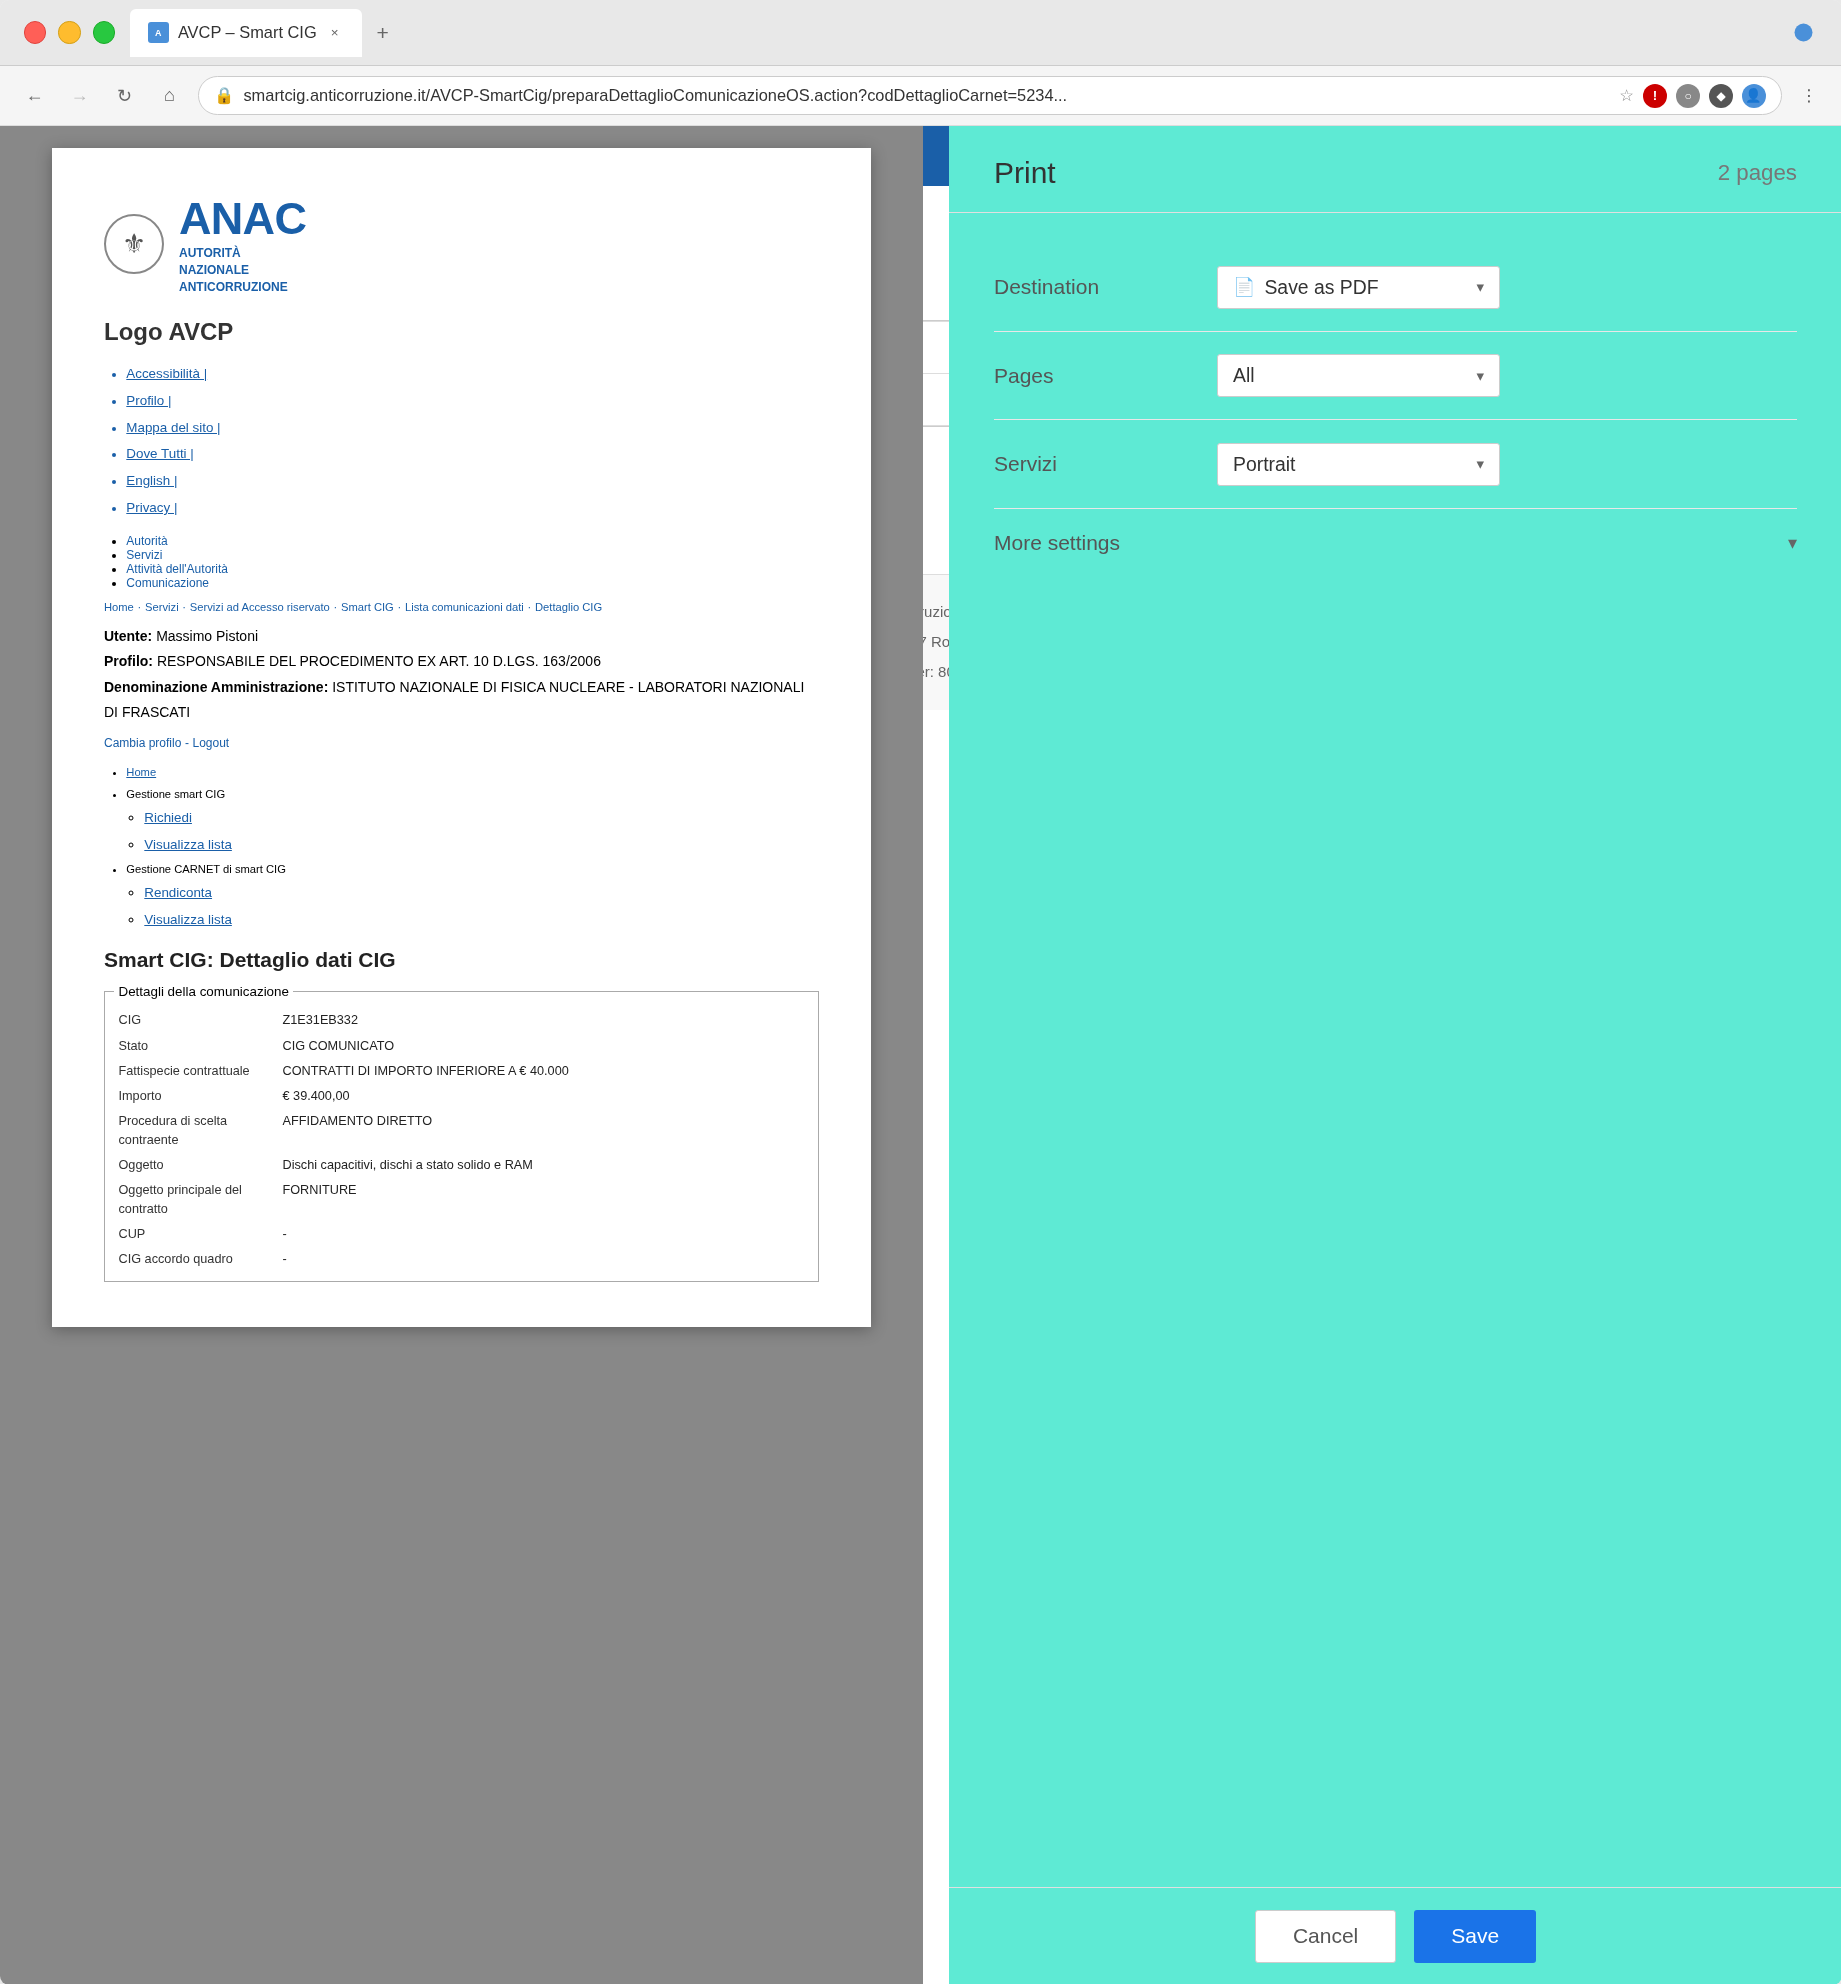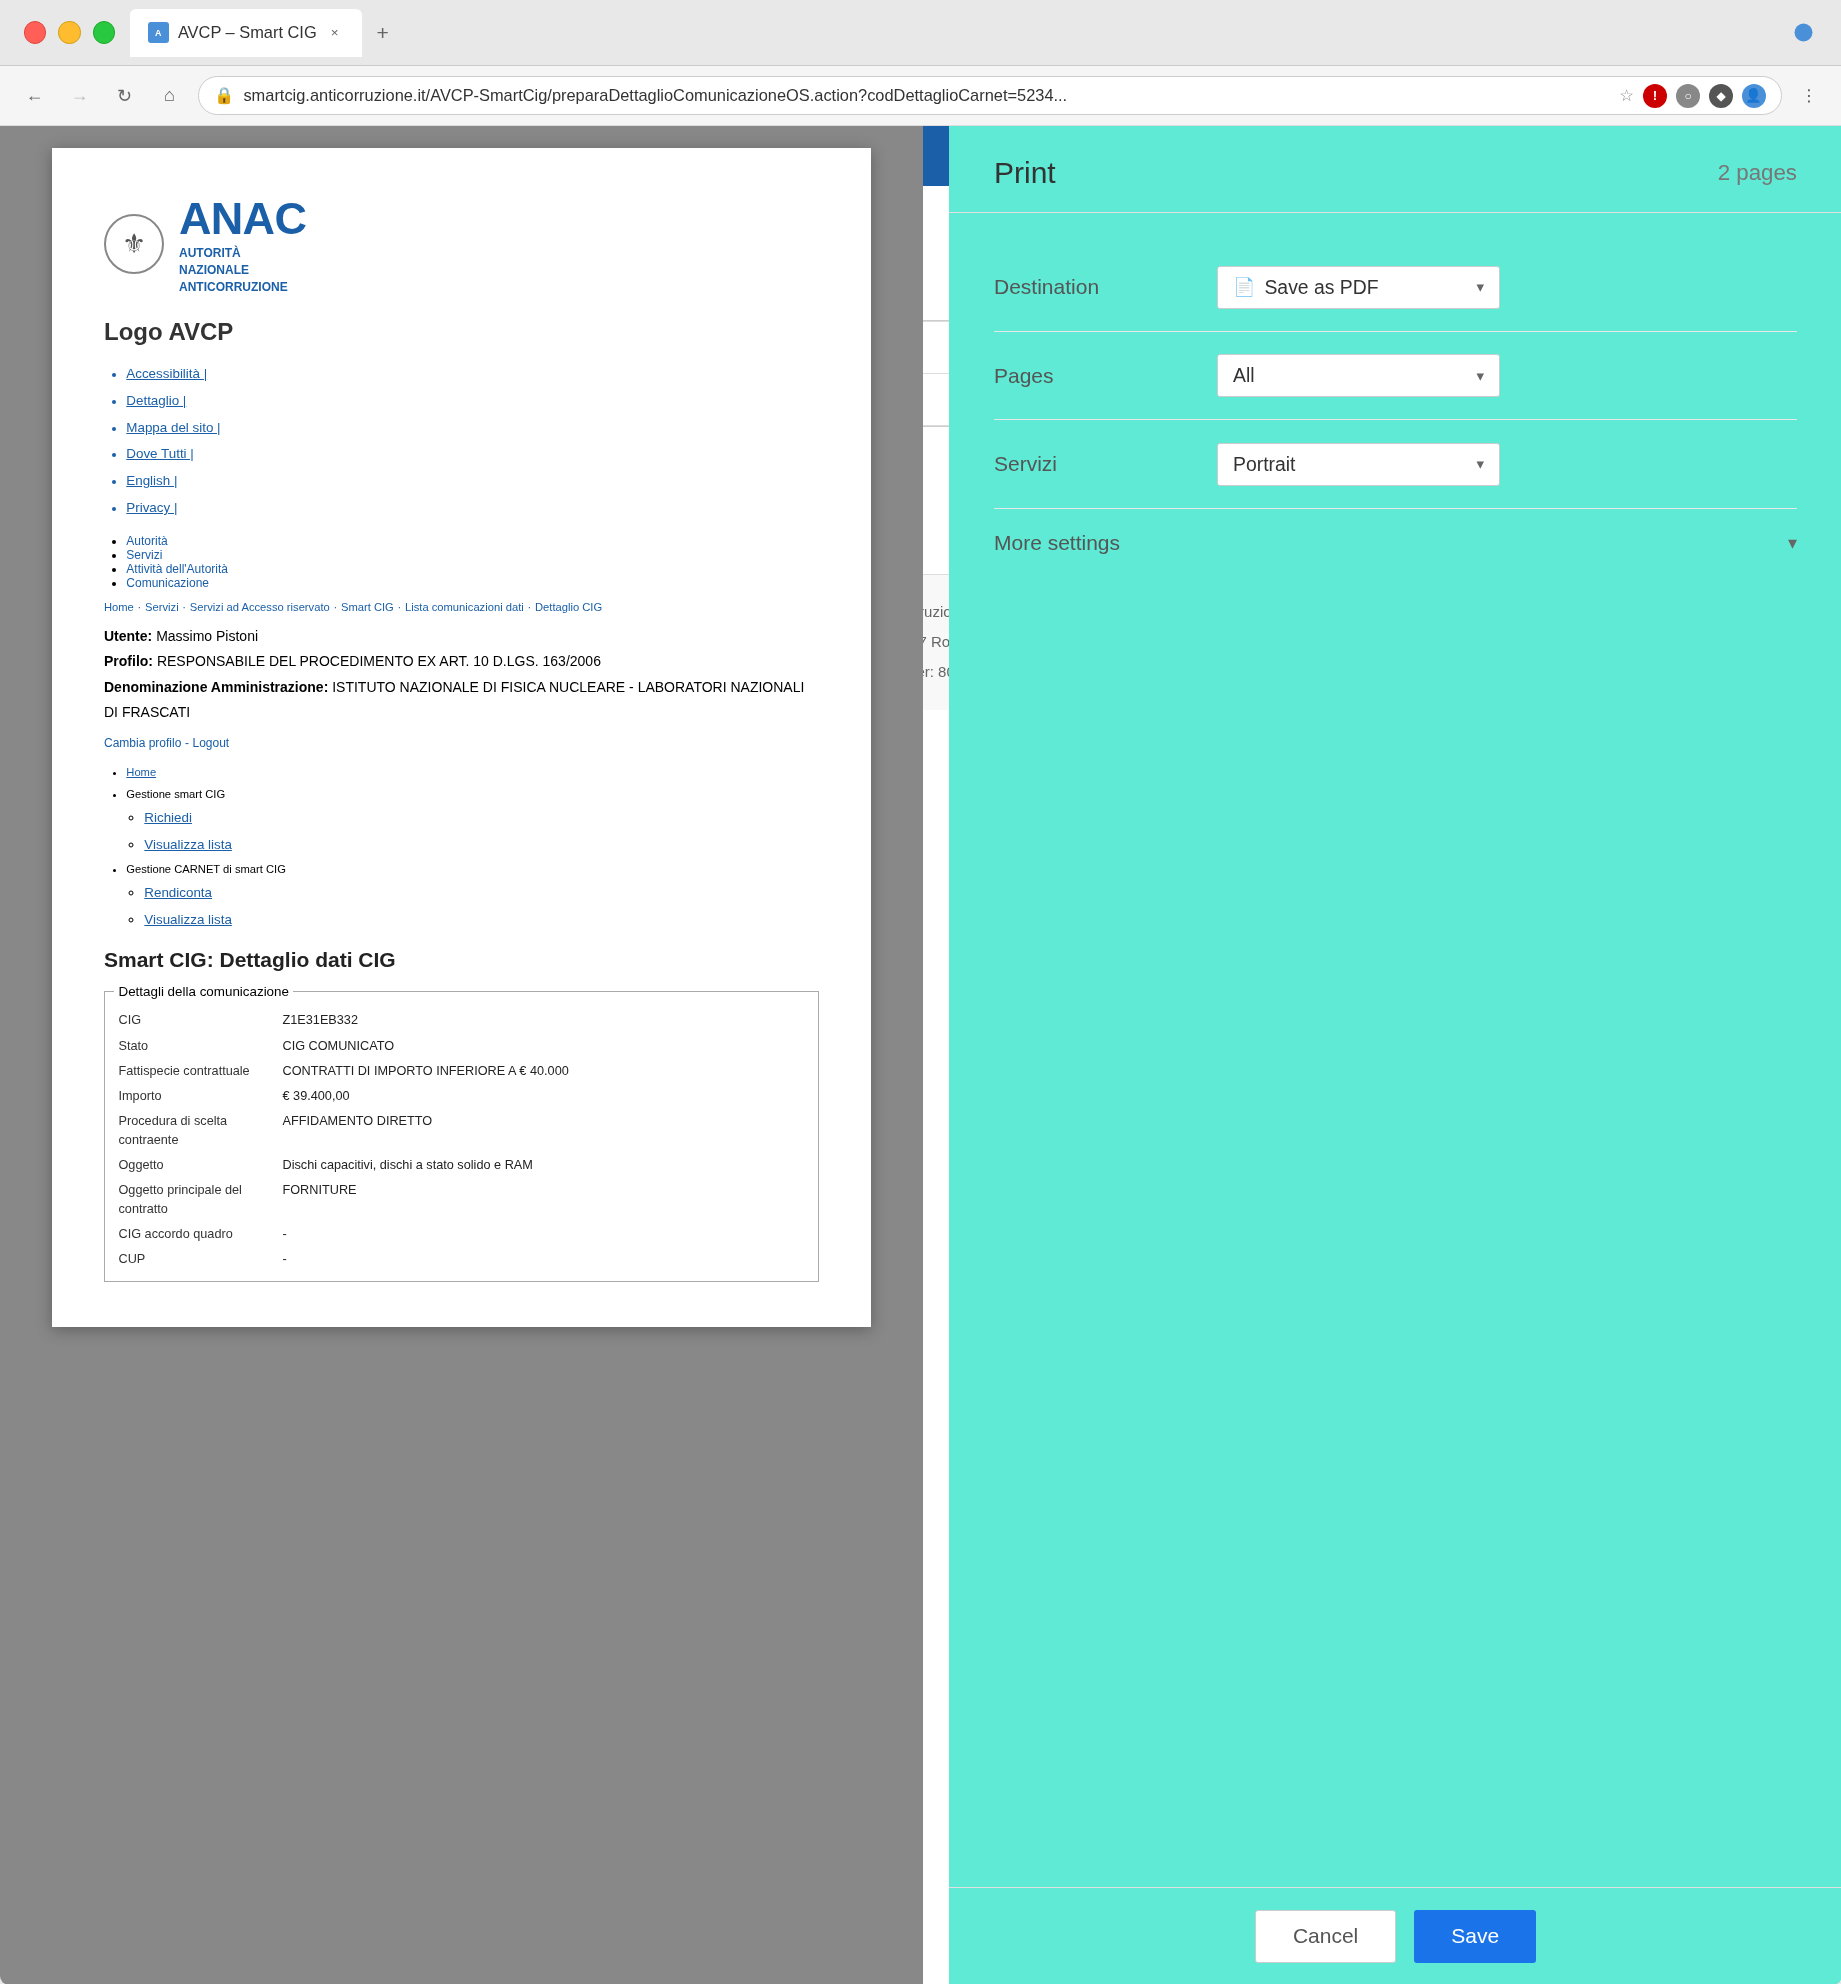--- a/index.html
+++ b/index.html
@@ -664,21 +664,21 @@
                 <span>ANTICORRUZIONE</span>
               </span>
             </div>
           </div>
 
           <div class="logo-avcp">Logo AVCP</div>
 
           <div class="nav-links">
             <ul style="list-style:disc;padding-left:22.3px;font-size:12px;">
               <li><a>Accessibilità |</a></li>
-              <li><a>Dettaglio |</a></li>
+              <li><a>Profilo |</a></li>
               <li><a>Mappa del sito |</a></li>
               <li><a>Dove Tutti |</a></li>
               <li><a>English |</a></li>
               <li><a>Privacy |</a></li>
             </ul>
           </div>
 
           <div style="font-size:12px;margin:7.4px 0;">
             <ul style="list-style:disc;padding-left:22.3px;">
               <li><a style="color:#1a5fa8;">Autorità</a></li>
@@ -771,25 +771,25 @@
                 </tr>
                 <tr>
                   <td>Oggetto</td>
                   <td>Dischi capacitivi, dischi a stato solido e RAM</td>
                 </tr>
                 <tr>
                   <td>Oggetto principale del contratto</td>
                   <td>FORNITURE</td>
                 </tr>
                 <tr>
-                  <td>CIG accordo quadro</td>
+                  <td>CUP</td>
                   <td>-</td>
                 </tr>
                 <tr>
-                  <td>CUP</td>
+                  <td>CIG accordo quadro</td>
                   <td>-</td>
                 </tr>
               </tbody>
             </table>
           </fieldset>
         </div>
       </div>
 
       <div class="print-settings-panel">
 

